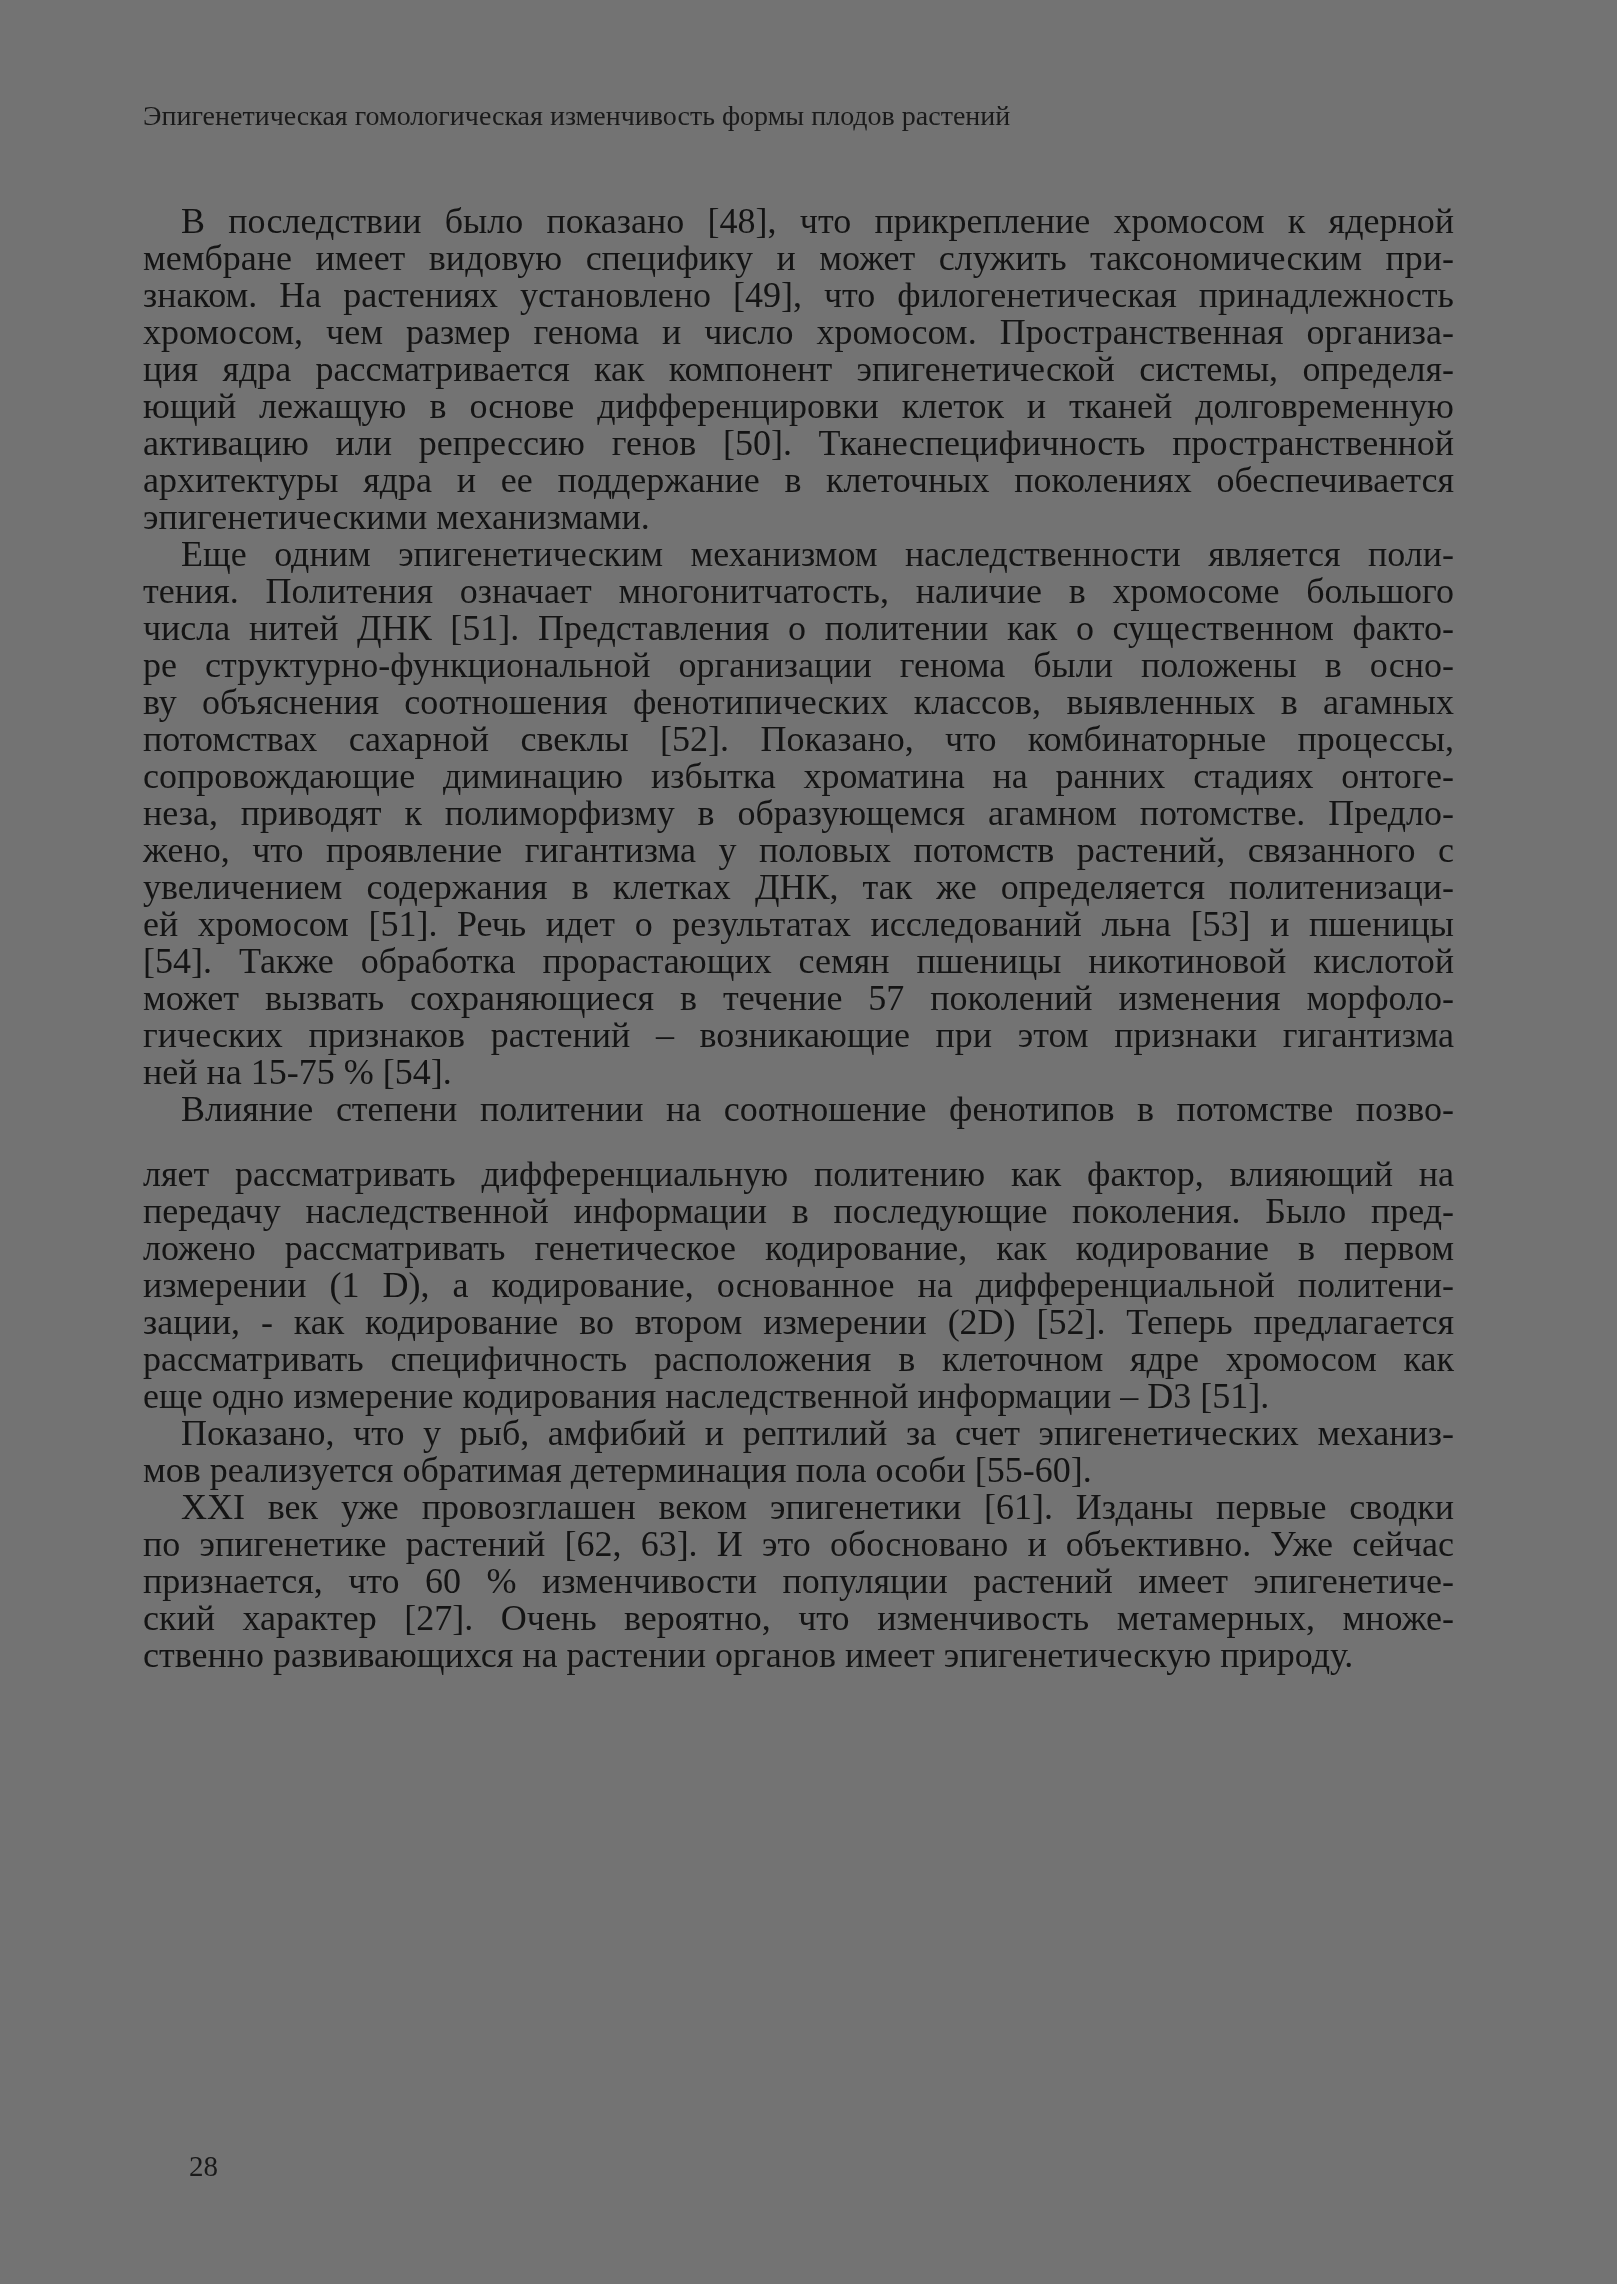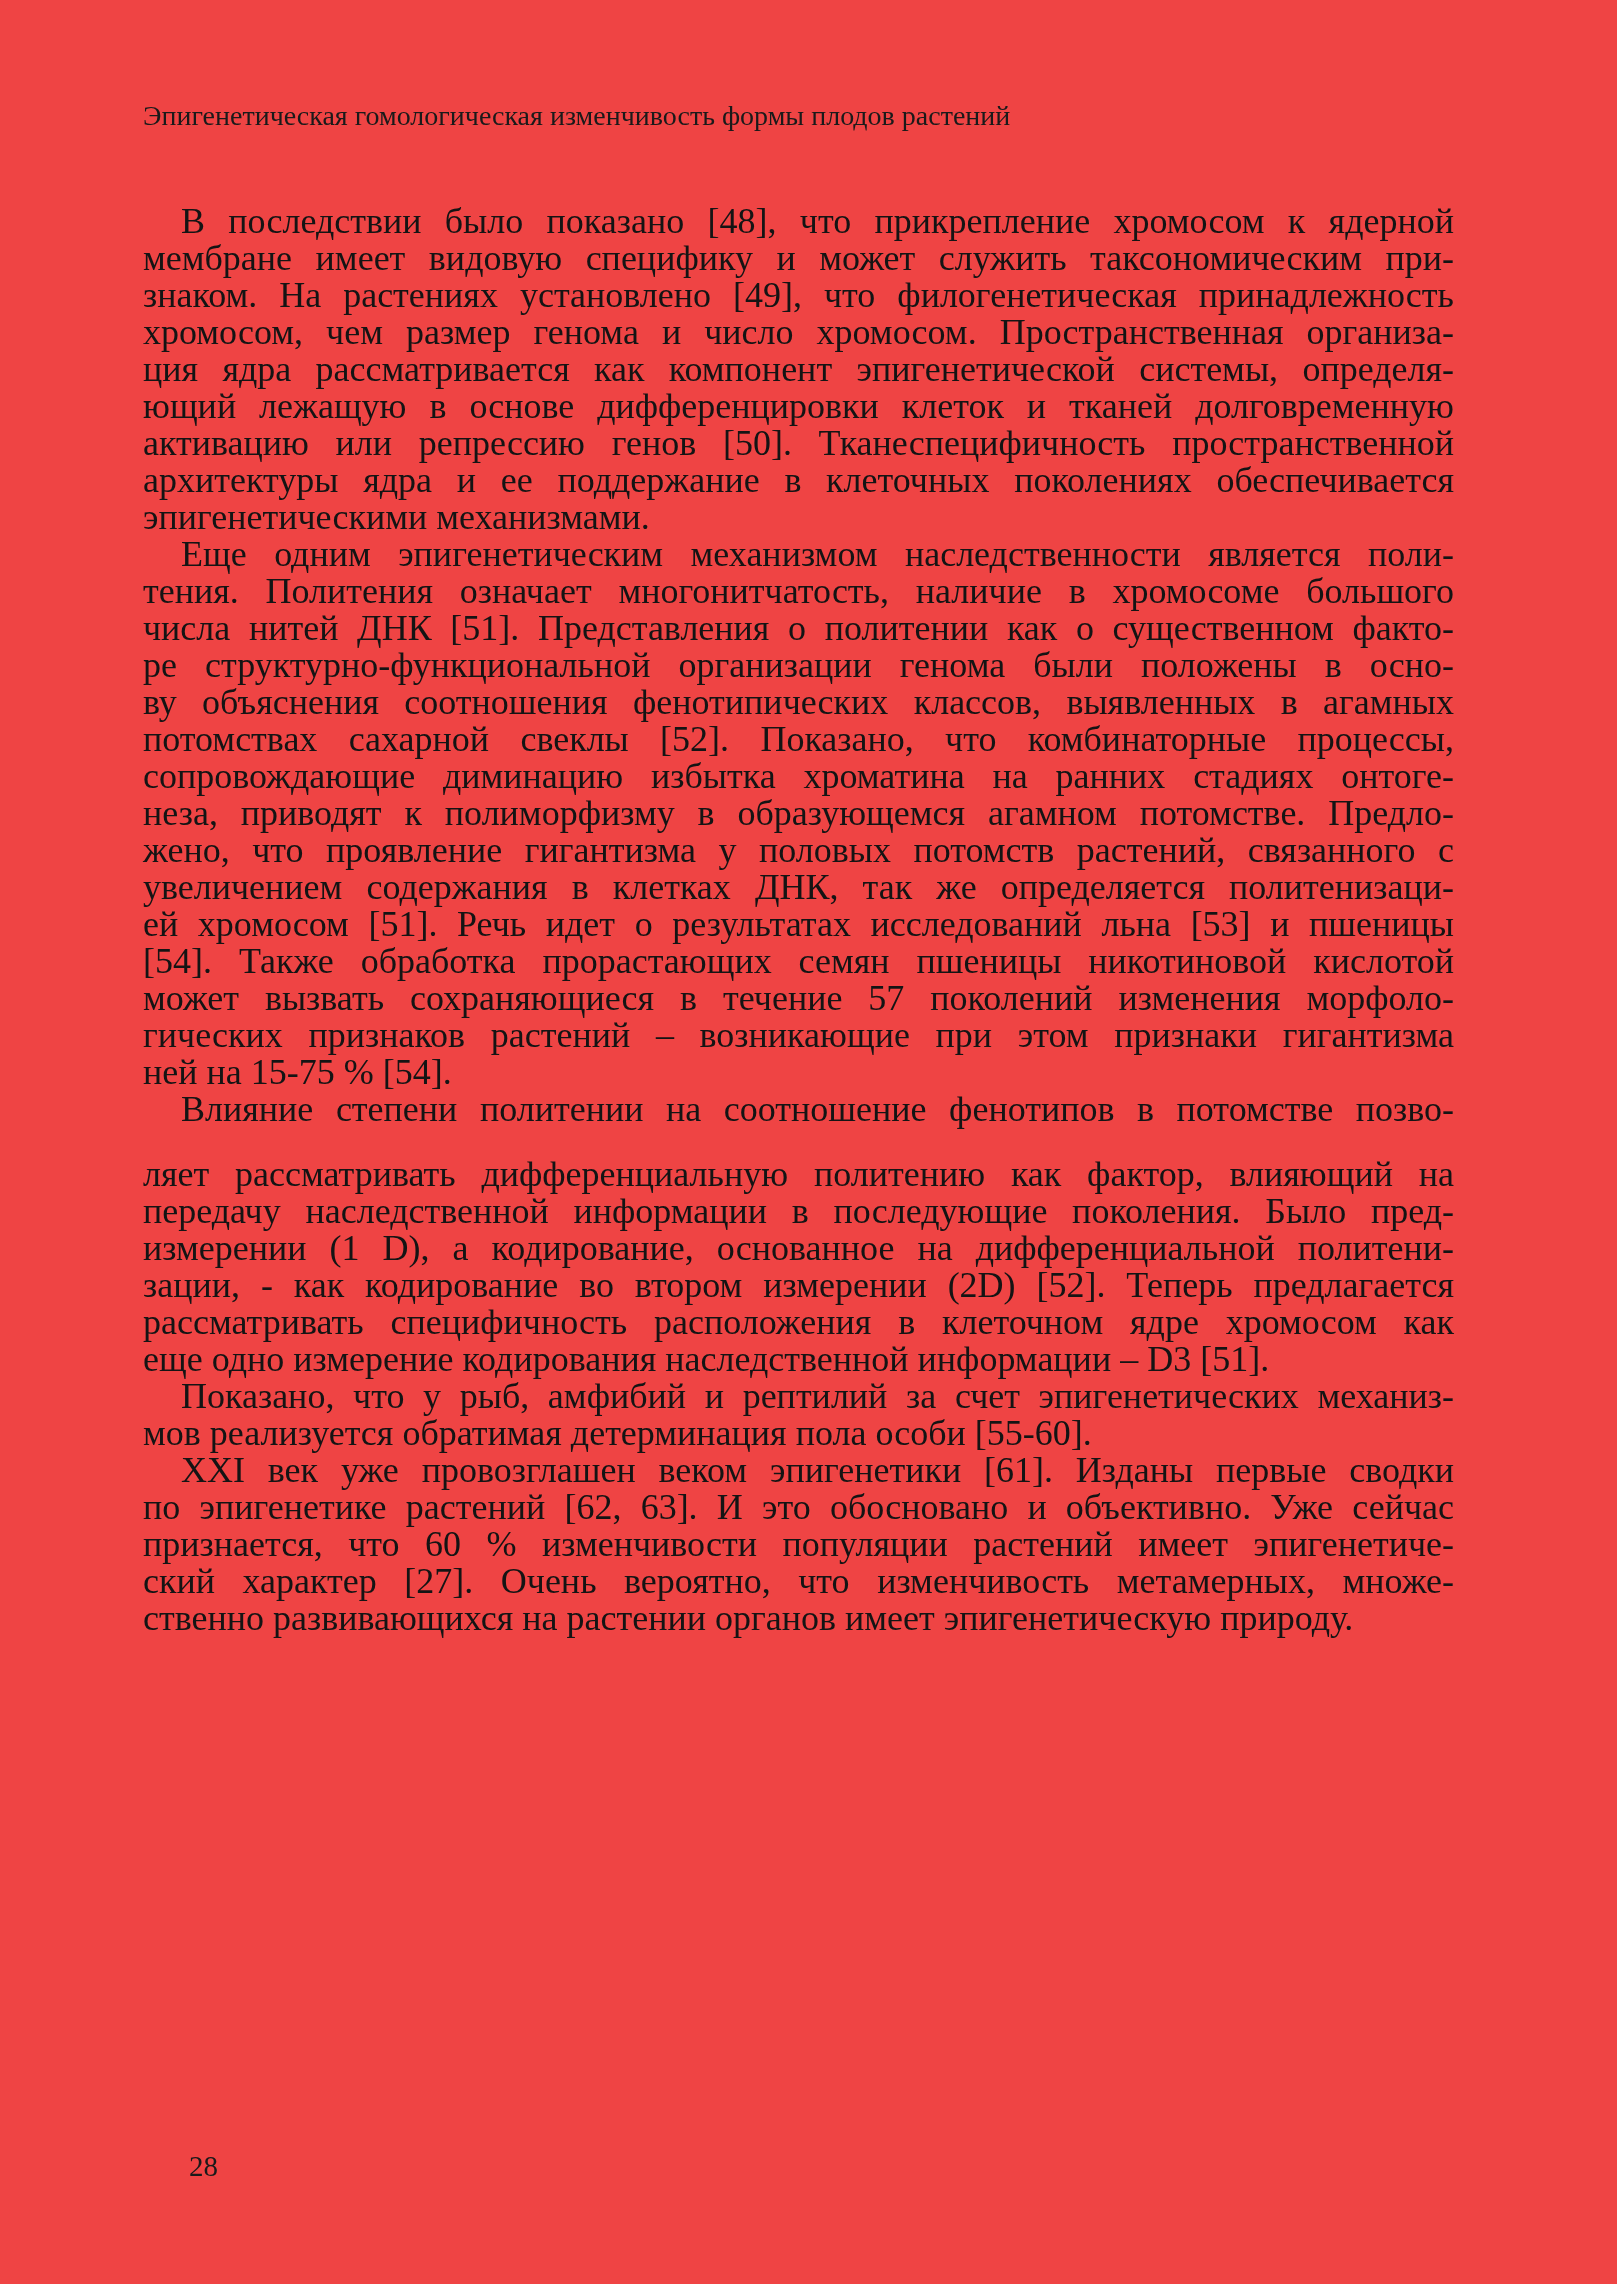--- a/index.html
+++ b/index.html
@@ -1,19 +1,19 @@
 <!DOCTYPE html>
 <html style="font-size:13px"><head>
 <meta charset="utf-8">
 <style>
   html, body { margin: 0; padding: 0; background: #ffffff; }
   body { width: 1618px; height: 2284px; position: relative; overflow: hidden; }
   .page {
     position: absolute; left: 0; top: 0; width: 1618px; height: 2284px;
-    background: #ef4444; color: #141414;
+    background: #737373; color: #141414;
     font-family: "Liberation Serif", "DejaVu Serif", serif;
   }
   .running-header {
     position: absolute; left: 143px; top: 98px;
     font-size: 28px; line-height: 35px; color: #1a1a1a; white-space: nowrap;
   }
   .body-text {
     position: absolute; left: 143px; top: 203px; width: 1311px;
     font-size: 36px; line-height: 37px;
   }
@@ -61,20 +61,21 @@
         <span class="line" style="white-space: normal;">ей хромосом [51]. Речь идет о результатах исследований льна [53] и пшеницы</span>
         <span class="line" style="white-space: normal;">[54]. Также обработка прорастающих семян пшеницы никотиновой кислотой</span>
         <span class="line" style="white-space: normal;">может вызвать сохраняющиеся в течение 57 поколений изменения морфоло-</span>
         <span class="line" style="white-space: normal;">гических признаков растений – возникающие при этом признаки гигантизма</span>
         <span class="line last" style="white-space: nowrap;">ней на 15-75 % [54].</span>
       </div>
     <div class="para">
         <span class="line first" style="white-space: normal;">Влияние степени политении на соотношение фенотипов в потомстве позво-</span>
         <span class="line" style="white-space: normal; margin-top: 28px;">ляет рассматривать дифференциальную политению как фактор, влияющий на</span>
         <span class="line" style="white-space: normal;">передачу наследственной информации в последующие поколения. Было пред-</span>
+        <span class="line" style="white-space: normal;">ложено рассматривать генетическое кодирование, как кодирование в первом</span>
         <span class="line" style="white-space: normal;">измерении (1 D), а кодирование, основанное на дифференциальной политени-</span>
         <span class="line" style="white-space: normal;">зации, - как кодирование во втором измерении (2D) [52]. Теперь предлагается</span>
         <span class="line" style="white-space: normal;">рассматривать специфичность расположения в клеточном ядре хромосом как</span>
         <span class="line last" style="white-space: nowrap;">еще одно измерение кодирования наследственной информации – D3 [51].</span>
       </div>
     <div class="para">
         <span class="line first" style="white-space: normal;">Показано, что у рыб, амфибий и рептилий за счет эпигенетических механиз-</span>
         <span class="line last" style="white-space: nowrap;">мов реализуется обратимая детерминация пола особи [55-60].</span>
       </div>
     <div class="para">

